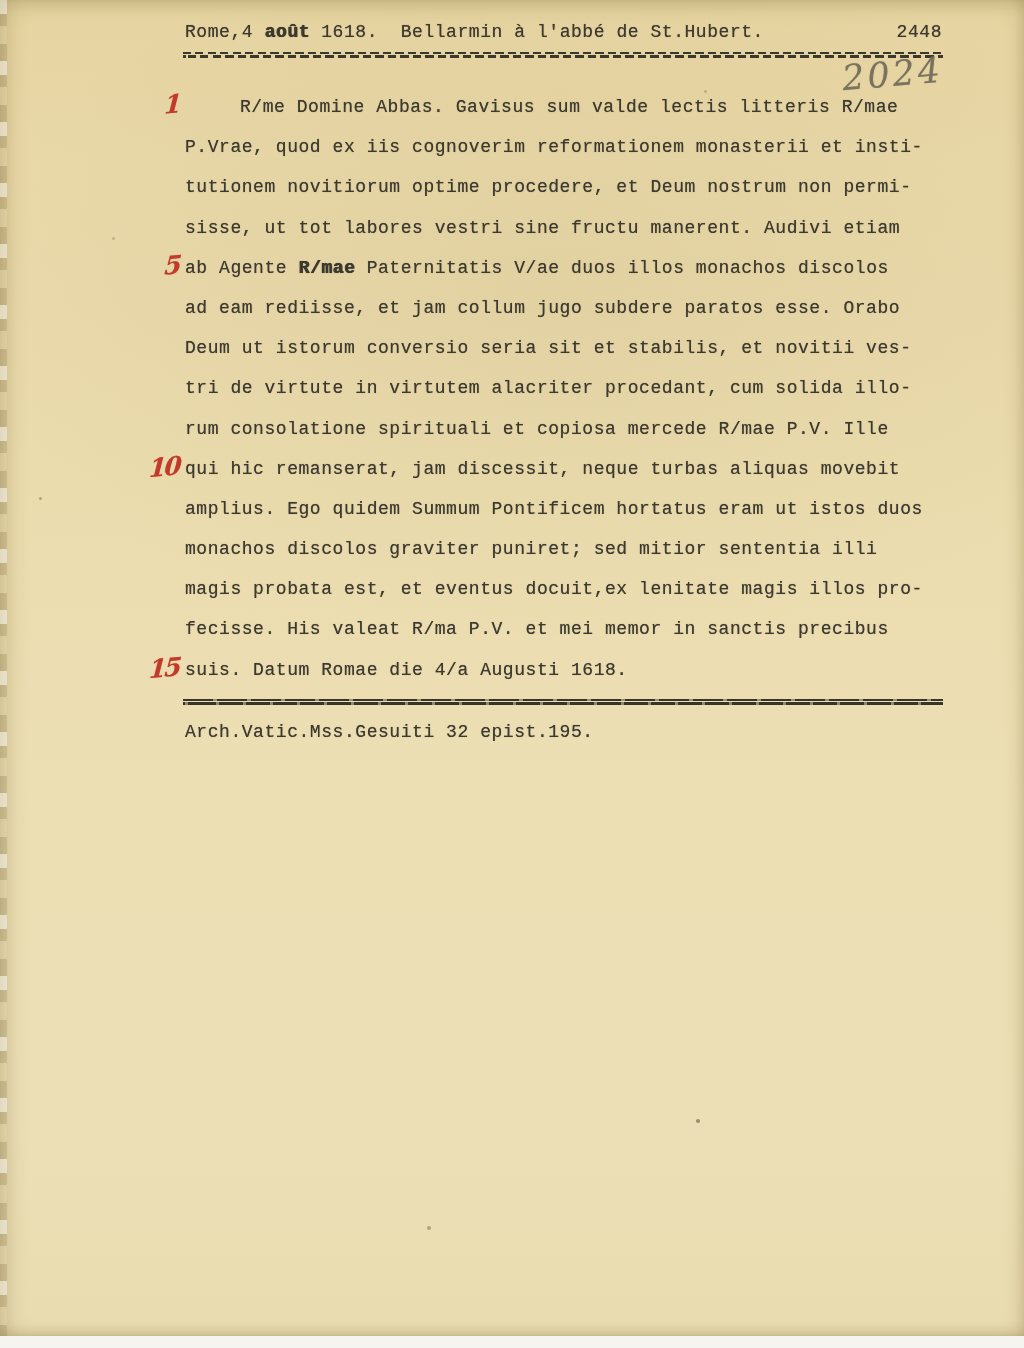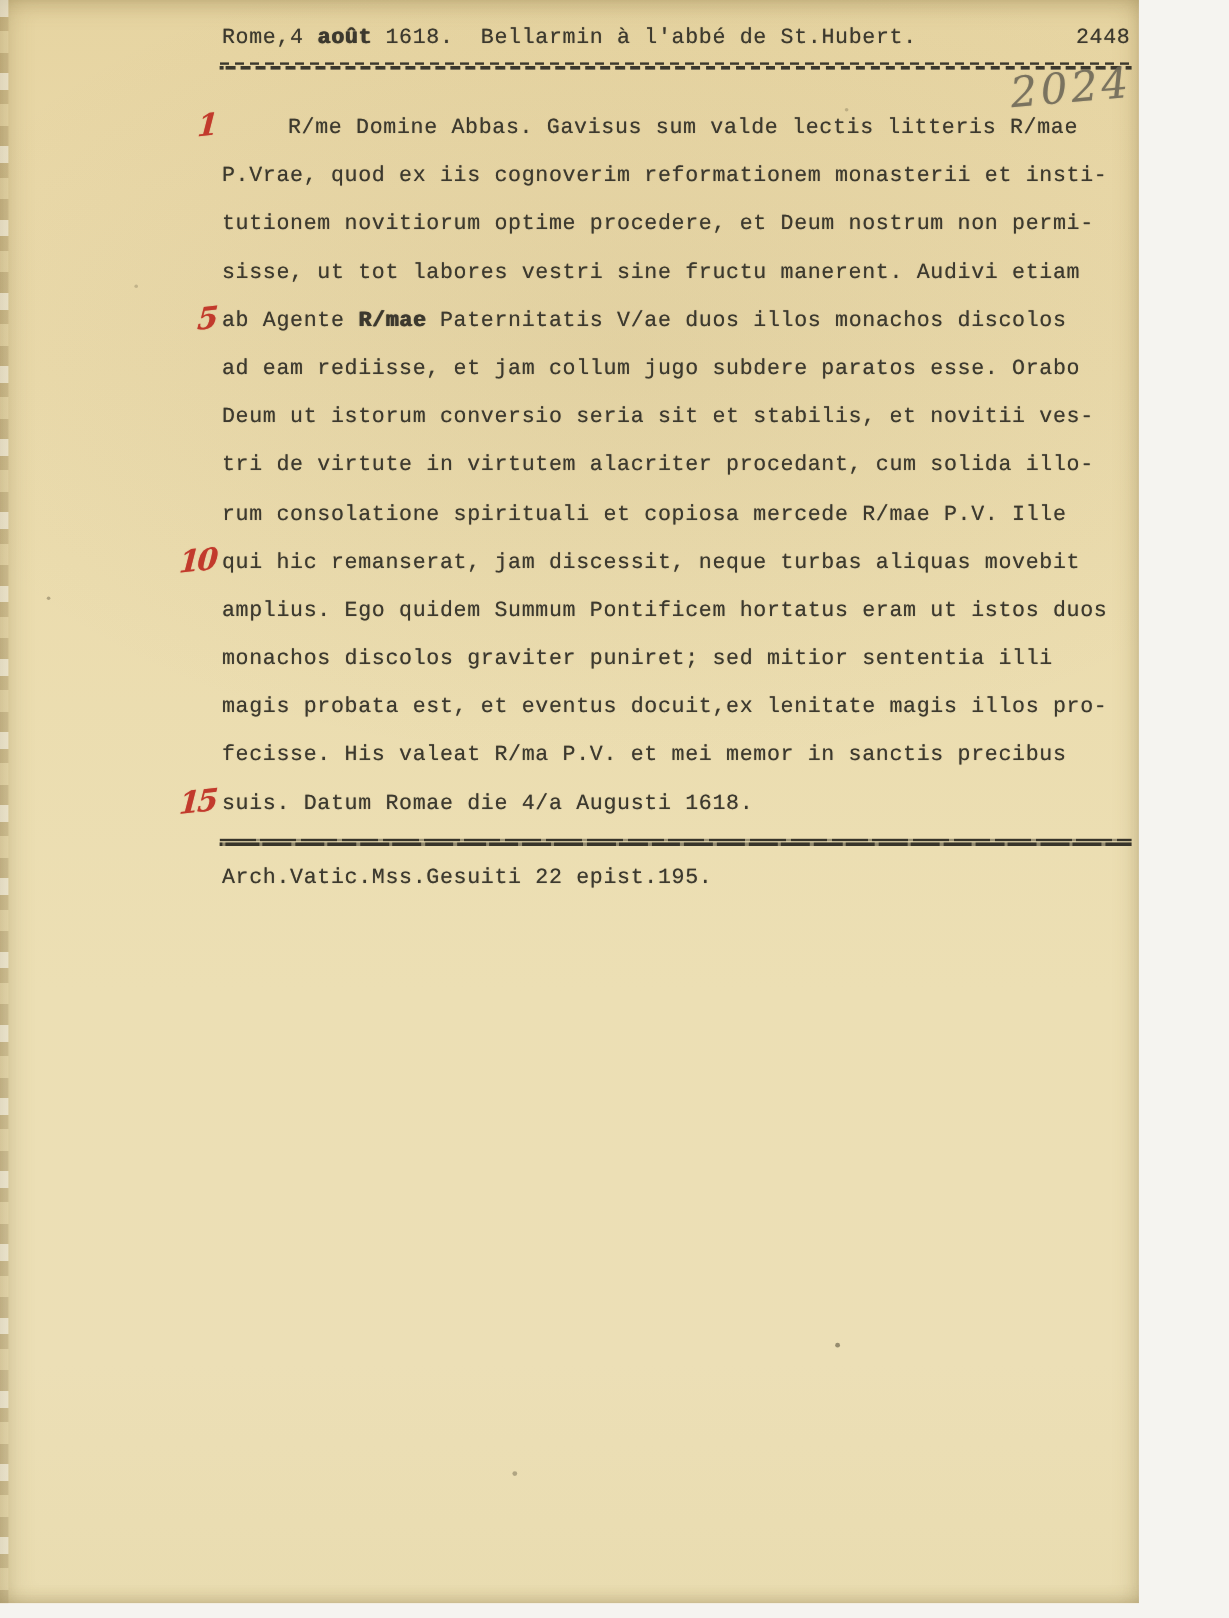--- a/index.html
+++ b/index.html
@@ -13,21 +13,21 @@
   }
   #scan {
     position: relative;
     width: 1024px;
     height: 1348px;
   }
   
   #paper {
     position: absolute;
     left: 0; top: 0;
-    width: 949px;
+    width: 1024px;
     height: 1336px;
     background:
       radial-gradient(ellipse 900px 500px at 55% 22%, rgba(120,95,40,0.07), transparent 70%),
       linear-gradient(180deg, #e6d4a1 0%, #e9d8a8 12%, #ebdcae 35%, #ecdfb4 62%, #ecdfb6 85%, #e9dcb0 100%);
     box-shadow:
       inset 14px 0 22px -8px rgba(120,98,50,0.30),
       inset -10px 0 20px -8px rgba(120,98,50,0.22),
       inset 0 12px 22px -10px rgba(120,98,50,0.25),
       inset 0 -6px 14px -6px rgba(120,98,50,0.28);
   }
@@ -160,21 +160,21 @@
 
     <div id="pencil">2024</div>
 
     <div id="letter-body" class="tw"><div class="line indent"><span class="margin-num">1</span><span>R/me Domine Abbas. Gavisus sum valde lectis litteris R/mae</span></div><div class="line"><span>P.Vrae, quod ex iis cognoverim reformationem monasterii et insti-</span></div><div class="line"><span>tutionem novitiorum optime procedere, et Deum nostrum non permi-</span></div><div class="line"><span>sisse, ut tot labores vestri sine fructu manerent. Audivi etiam</span></div><div class="line"><span class="margin-num">5</span><span>ab Agente </span><span class="dbl">R/mae</span><span> Paternitatis V/ae duos illos monachos discolos</span></div><div class="line"><span>ad eam rediisse, et jam collum jugo subdere paratos esse. Orabo</span></div><div class="line"><span>Deum ut istorum conversio seria sit et stabilis, et novitii ves-</span></div><div class="line"><span>tri de virtute in virtutem alacriter procedant, cum solida illo-</span></div><div class="line"><span>rum consolatione spirituali et copiosa mercede R/mae P.V. Ille</span></div><div class="line"><span class="margin-num">10</span><span>qui hic remanserat, jam discessit, neque turbas aliquas movebit</span></div><div class="line"><span>amplius. Ego quidem Summum Pontificem hortatus eram ut istos duos</span></div><div class="line"><span>monachos discolos graviter puniret; sed mitior sententia illi</span></div><div class="line"><span>magis probata est, et eventus docuit,ex lenitate magis illos pro-</span></div><div class="line"><span>fecisse. His valeat R/ma P.V. et mei memor in sanctis precibus</span></div><div class="line"><span class="margin-num">15</span><span>suis. Datum Romae die 4/a Augusti 1618.</span></div></div>
 
     <div id="footer-rule" class="rule">
       <div class="r1"></div>
         <div class="r2"></div>
     </div>
 
-    <div id="source-line" class="tw">Arch.Vatic.Mss.Gesuiti 22 epist.195.</div>
+    <div id="source-line" class="tw">Arch.Vatic.Mss.Gesuiti 32 epist.195.</div>
 
     <div class="speck" style="left:696px; top:1119px; width:4px; height:4px;"></div>
     <div class="speck" style="left:427px; top:1226px; width:4px; height:4px; opacity:0.7;"></div>
     <div class="speck" style="left:39px; top:497px; width:3px; height:3px; opacity:0.7;"></div>
     <div class="speck" style="left:112px; top:237px; width:3px; height:3px; opacity:0.45;"></div>
     <div class="speck" style="left:704px; top:90px; width:3px; height:3px; opacity:0.5;"></div>
   </div>
 </div>
 
 </body></html>

